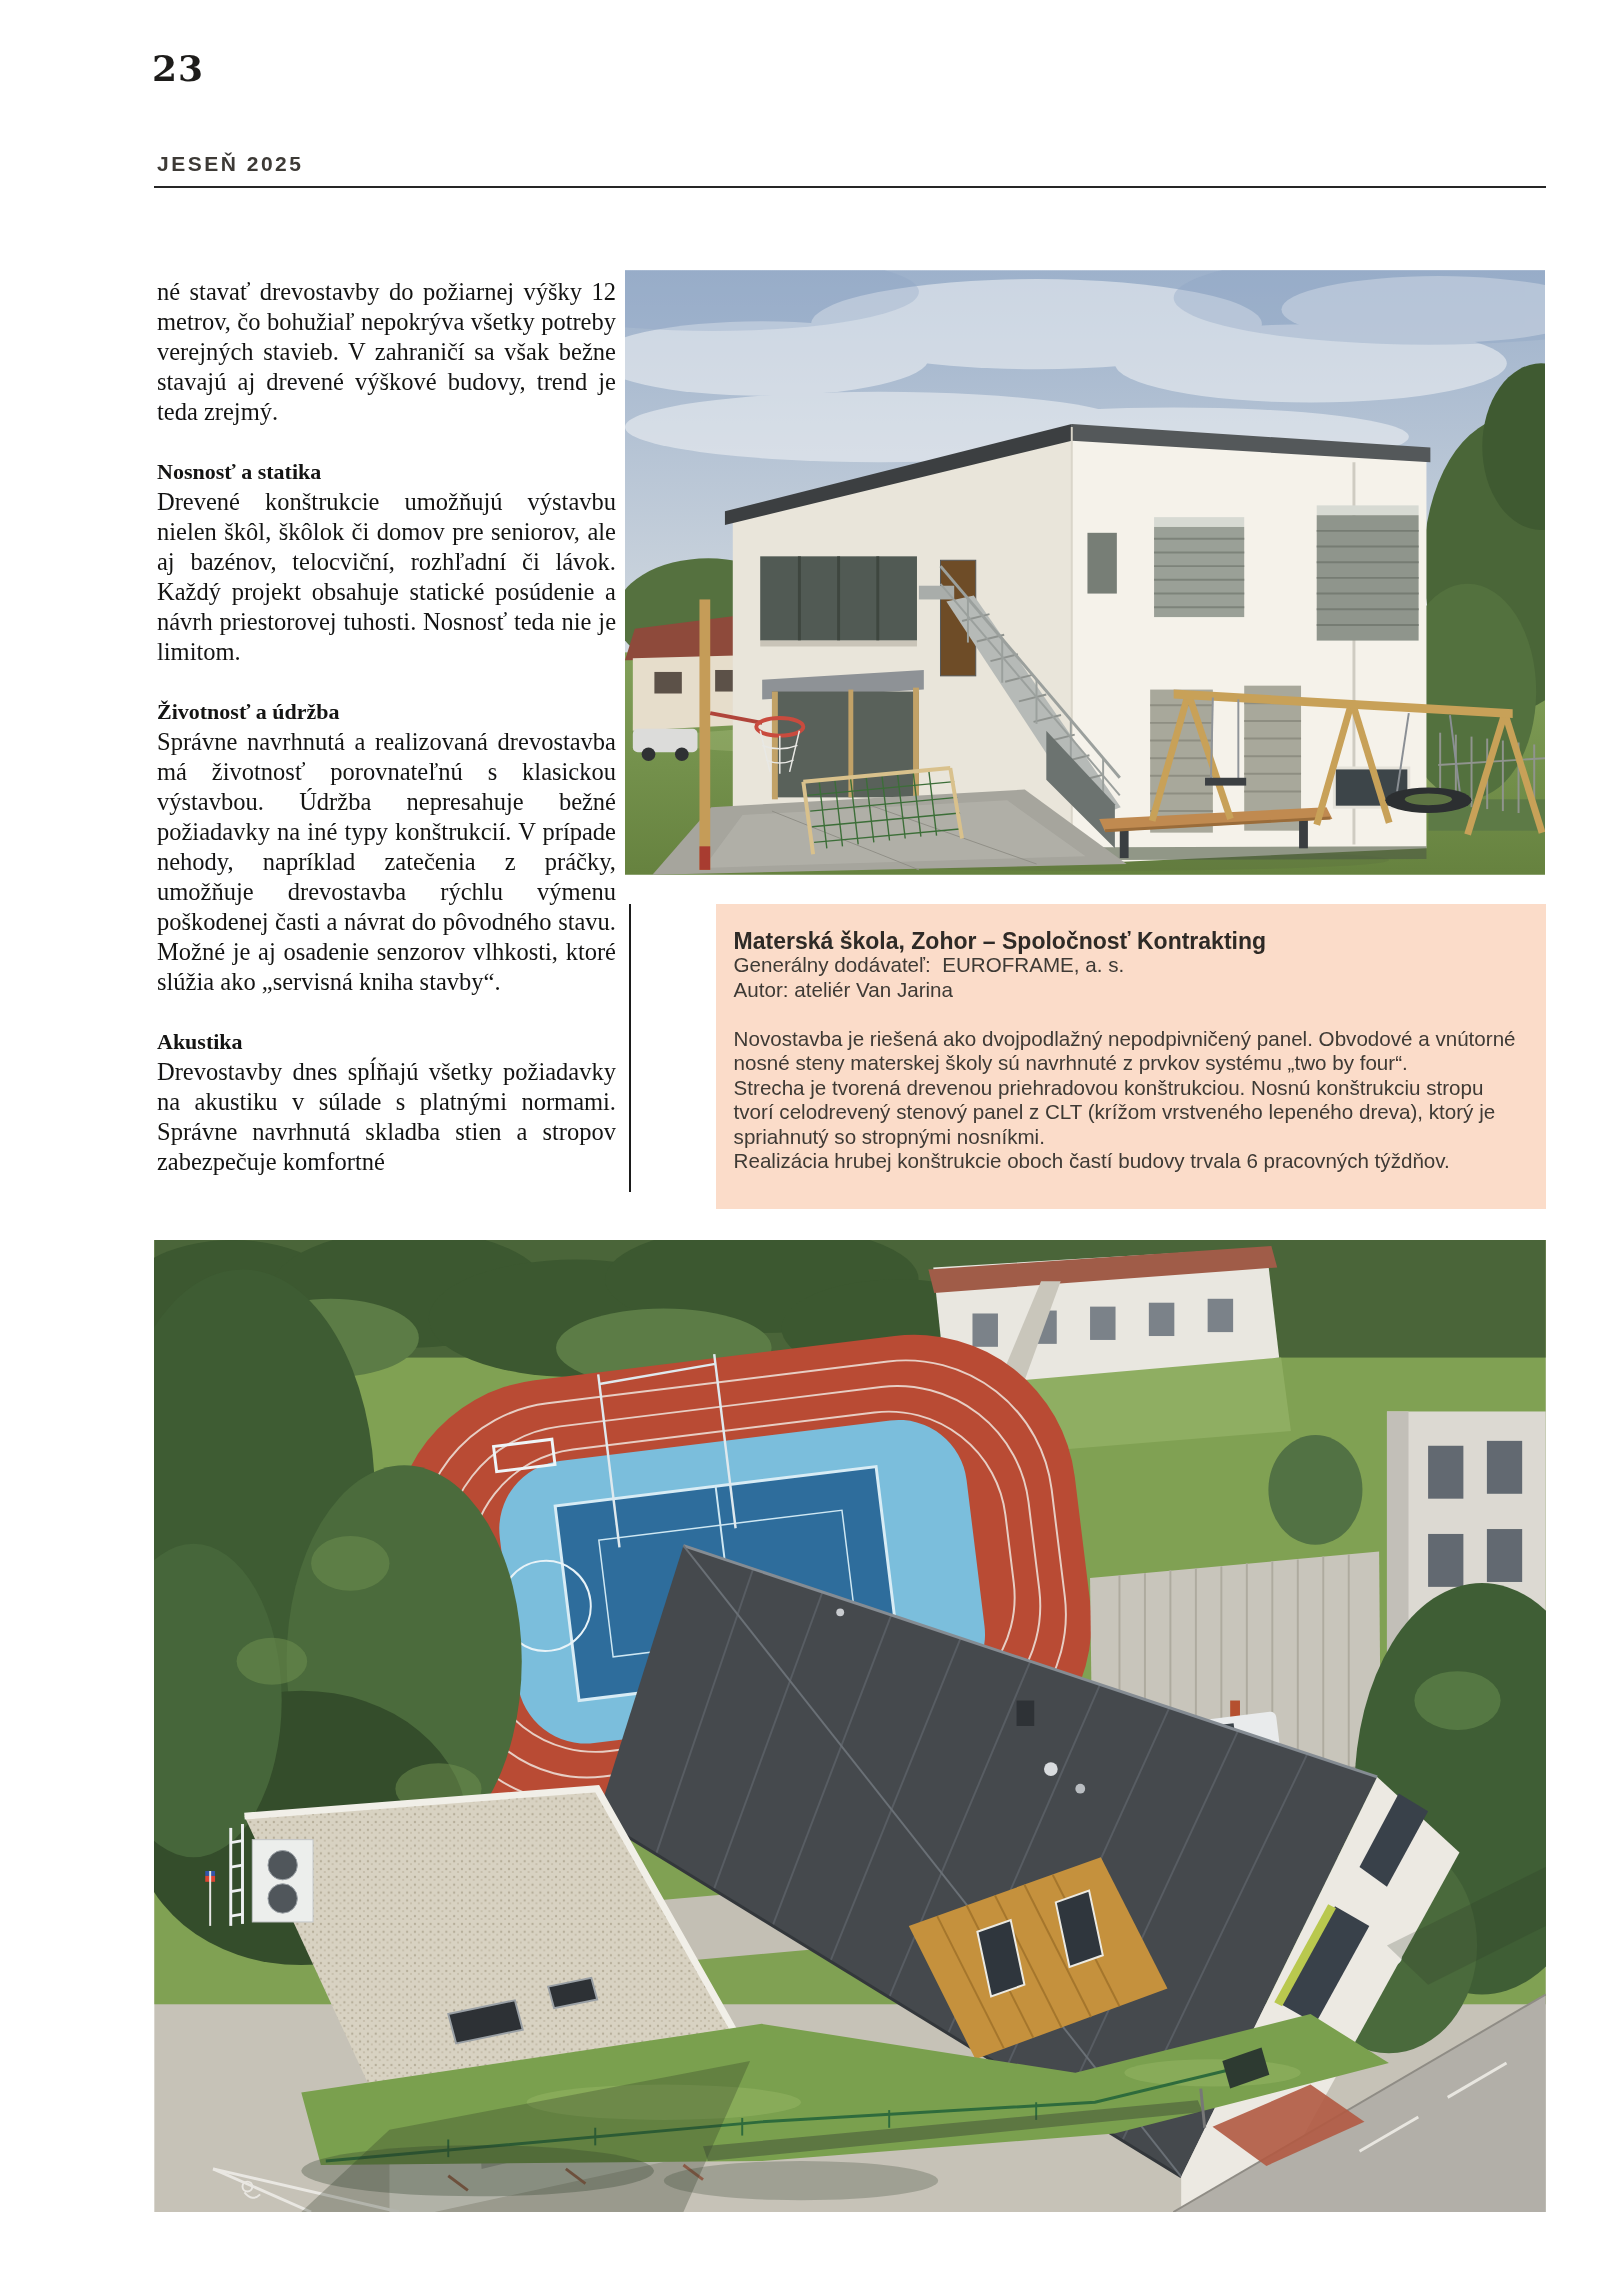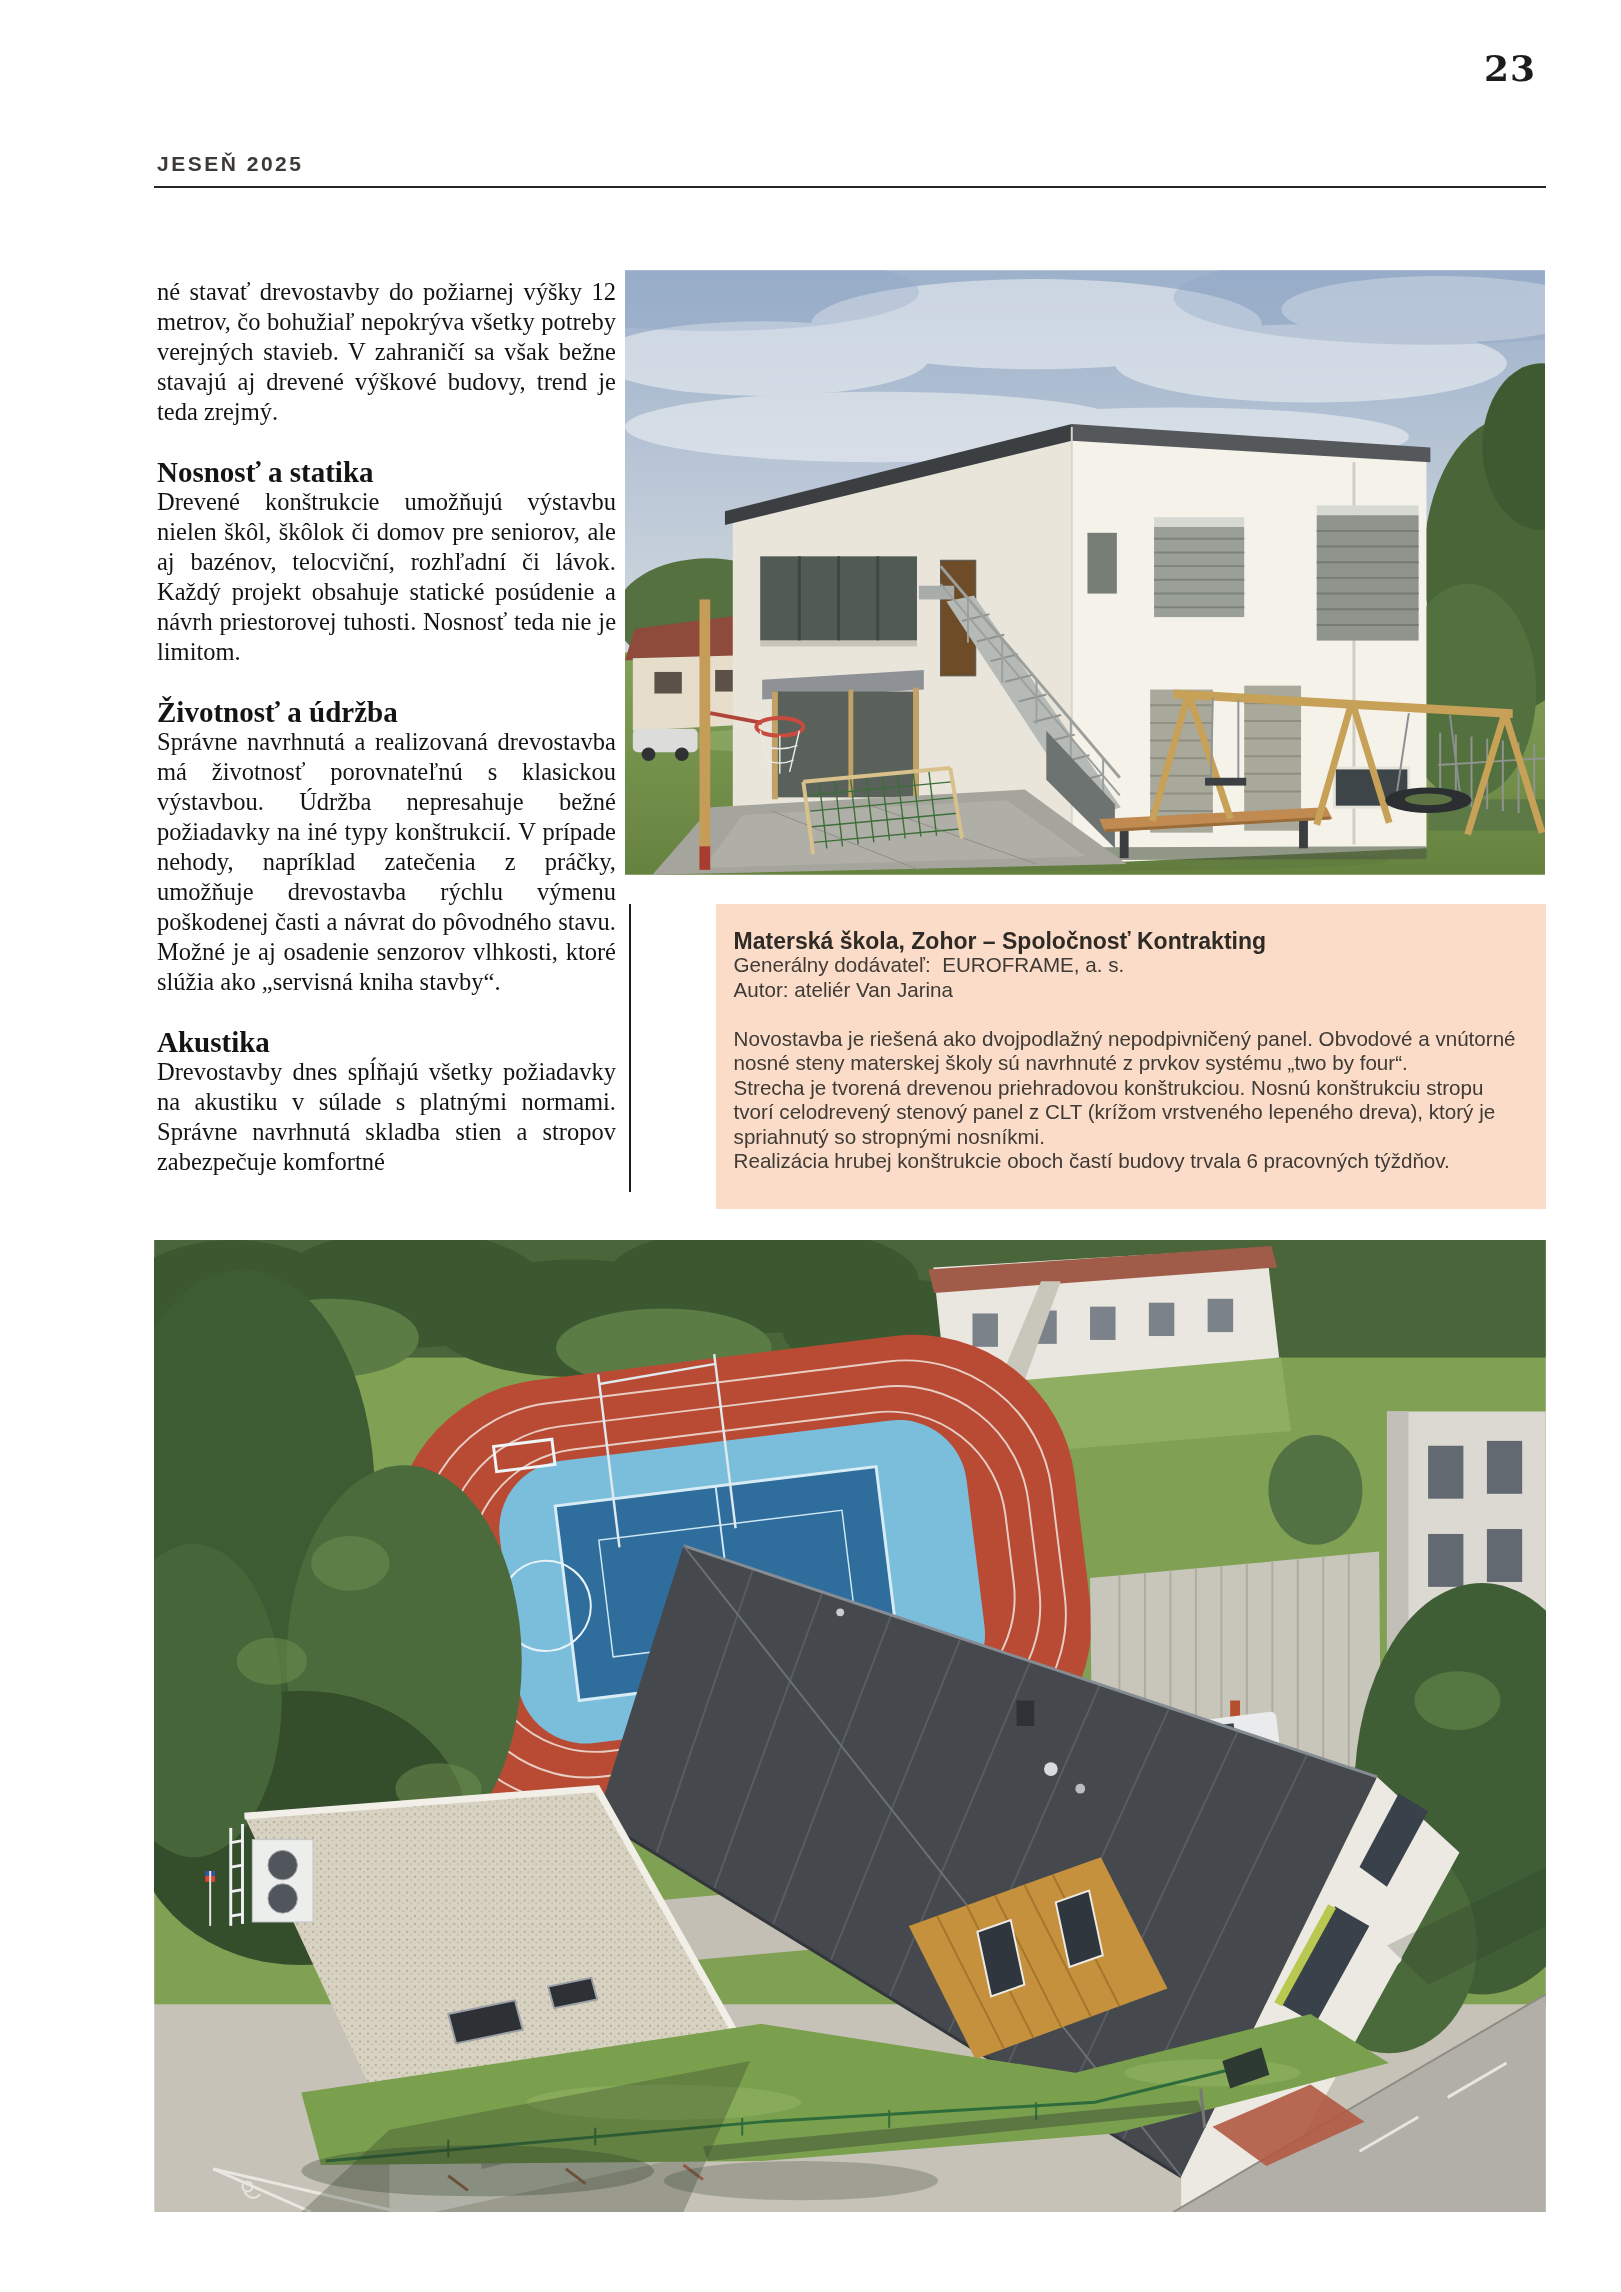--- a/index.html
+++ b/index.html
@@ -1,26 +1,26 @@
 <!DOCTYPE html>
 <html lang="sk"><head>
 <meta charset="utf-8">
 <style>
   html,body{margin:0;padding:0;background:#ffffff;}
   .page{position:relative;width:1621px;height:2293px;background:#ffffff;overflow:hidden;
         font-family:"Liberation Serif",serif;}
-  .pagenum{position:absolute;left:144px;top:49px;width:1392px;text-align:right;
+  .pagenum{position:absolute;left:152px;top:49px;width:1392px;text-align:left;
            font:bold 36px/39px "DejaVu Serif",serif;color:#1d1c1a;letter-spacing:1px;}
   .issue{position:absolute;left:157px;top:152px;font-family:"Liberation Sans",sans-serif;
          font-size:21px;letter-spacing:2.5px;color:#3d3a36;font-weight:bold;}
   .toprule{position:absolute;left:154px;top:186px;width:1392px;height:2px;background:#262626;}
   .colL{position:absolute;left:157px;top:277px;width:459px;text-align:justify;
         font-size:24.5px;line-height:30px;color:#141413;hyphens:none;}
   .colL p{margin:0;}
-  .colL h3{font-size:29px;line-height:30px;font-weight:bold;margin:30px 0 0 0;color:#141413;}
+  .colL h3{font-size:22px;line-height:30px;font-weight:bold;margin:30px 0 0 0;color:#141413;}
   .photoTop{position:absolute;left:625px;top:270px;width:920px;height:605px;}
   .vrule{position:absolute;left:629px;top:904px;width:2px;height:288px;background:#1b1b1b;}
   .captionBox{position:absolute;left:716px;top:904px;width:830px;height:305px;box-sizing:border-box;
               padding:24.5px 19.6px 0 17.6px;font-family:"Liberation Sans",sans-serif;
               font-size:20.6px;line-height:24.5px;color:#3e3a35;}
   .cb-title{font-weight:bold;font-size:23px;color:#2e2a26;white-space:pre-wrap;}
   .cb-line{white-space:pre-wrap;}
   .cb-gap{height:24.5px;}
   .cb-par{white-space:normal;}
   .photoBottom{position:absolute;left:154px;top:1240px;width:1392px;height:972px;}

